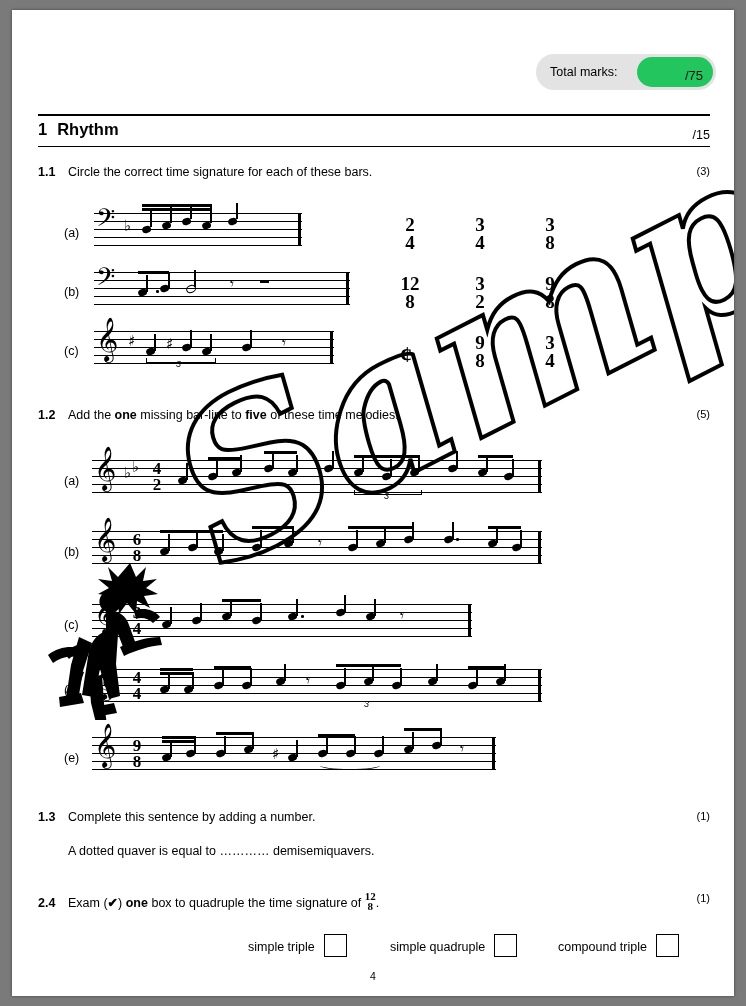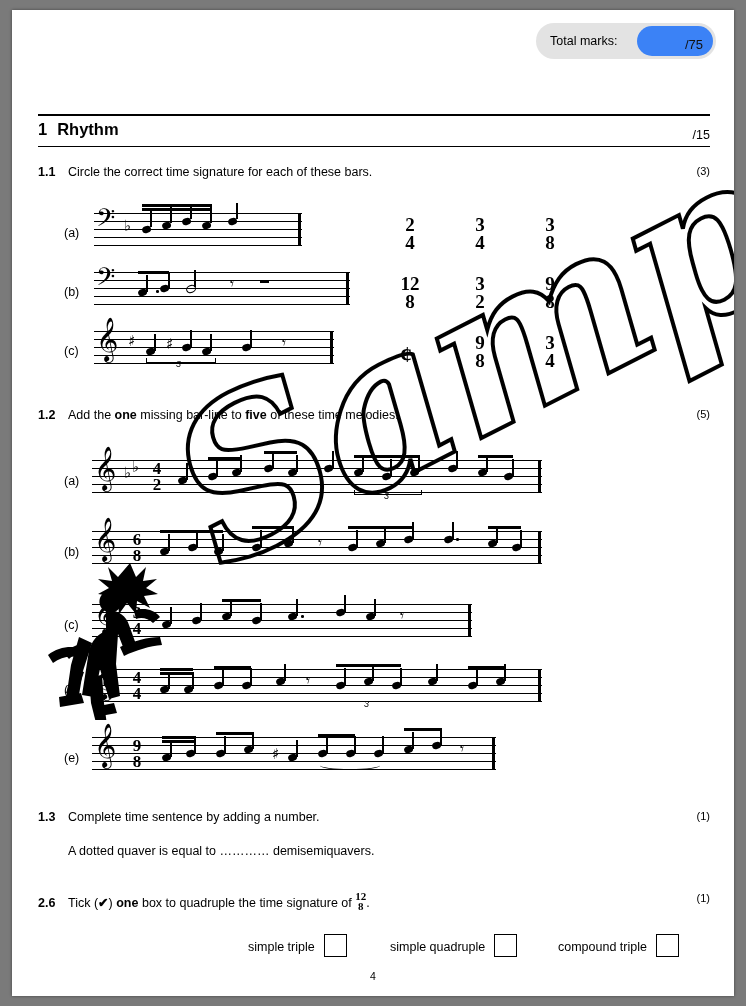--- a/index.html
+++ b/index.html
@@ -44,41 +44,41 @@
   }
   .doc-title .sp { display: inline-block; width: 7px; }
   .exam-duration {
     margin-top: 5px;
     font-size: 11.5px;
     color: #111;
   }
   .total-marks-box {
     position: absolute;
     right: 18px;
-    top: 13px;
+    top: 44px;
     width: 180px;
     height: 36px;
     background: #e3e3e3;
     border-radius: 18px;
     display: flex;
     align-items: center;
   }
   .total-marks-label {
     font-size: 12.5px;
     color: #000;
     margin-left: 14px;
     white-space: nowrap;
   }
   .total-marks-field {
     position: absolute;
     right: 3px;
     top: 3px;
     width: 76px;
     height: 30px;
-    background: #3b82f6;
+    background: #22c55e;
     border-radius: 15px;
   }
   .total-marks-out {
     position: absolute;
     right: 10px;
     bottom: 4px;
     font-size: 13px;
     color: #111;
   }
 
@@ -656,29 +656,29 @@
     <div class="nh" style="left:312px; top:9px;"></div>
         <div class="stem" style="left:320px; top:-5px; height:17px;"></div>
     <div class="nh" style="left:340px; top:5px;"></div>
         <div class="stem" style="left:348px; top:-9px; height:17px;"></div>
     <div class="beam" style="left:312px; top:-9px; width:37px;"></div>
     <div class="rest-q" style="left:368px; top:5px;">𝄾</div>
     <div class="barline thick" style="left:400px; top:0; height:33px;"></div>
   </div>
 
   <div class="q" style="left:26px; top:800px; width:560px;">
-    <span class="qnum">1.3</span><span>Complete time sentence by adding a number.</span>
+    <span class="qnum">1.3</span><span>Complete this sentence by adding a number.</span>
   </div>
   <div class="q-marks" style="top:800px;">(1)</div>
   <div class="q" style="left:56px; top:834px; width:560px;">
     <span>A dotted quaver is equal to ………… demisemiquavers.</span>
   </div>
 
   <div class="q" style="left:26px; top:882px; width:560px;">
-    <span class="qnum">2.6</span><span>Tick (</span><b>✔</b><span>) </span><b>one</b><span> box to quadruple the time signature of </span><span class="inline-ts"><span style="display:block; border-bottom:0px;">12</span><span style="display:block;">8</span></span><span>.</span>
+    <span class="qnum">2.4</span><span>Exam (</span><b>✔</b><span>) </span><b>one</b><span> box to quadruple the time signature of </span><span class="inline-ts"><span style="display:block; border-bottom:0px;">12</span><span style="display:block;">8</span></span><span>.</span>
   </div>
   <div class="q-marks" style="top:882px;">(1)</div>
 
   <div class="opt" style="left:236px; top:924px;"><span>simple triple</span><span class="tickbox"></span></div>
   <div class="opt" style="left:378px; top:924px;"><span>simple quadruple</span><span class="tickbox"></span></div>
   <div class="opt" style="left:546px; top:924px;"><span>compound triple</span><span class="tickbox"></span></div>
 
   <div class="page-num">4</div>
 
   <div class="watermark">

